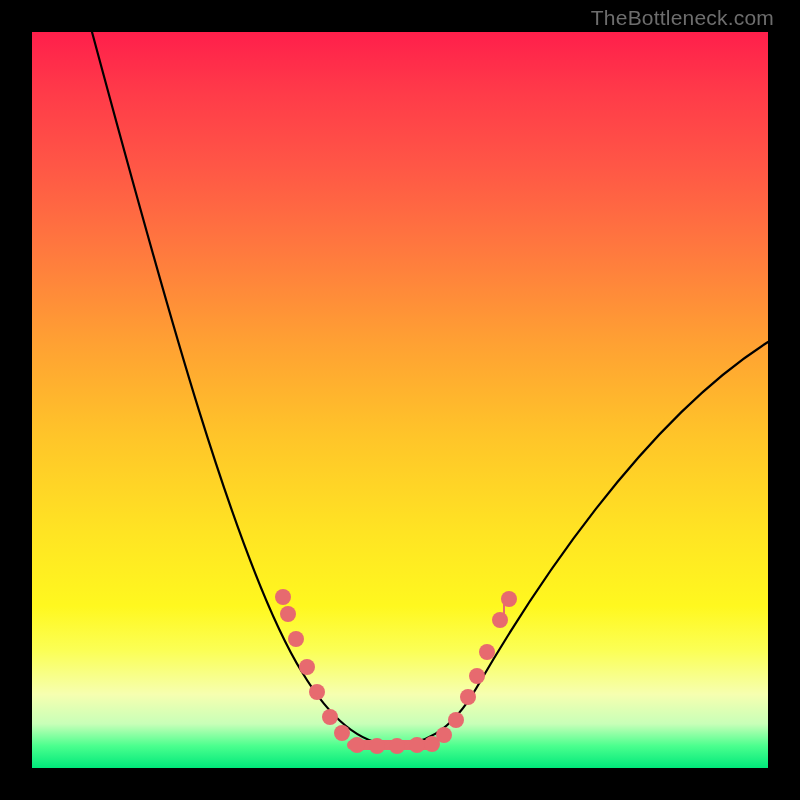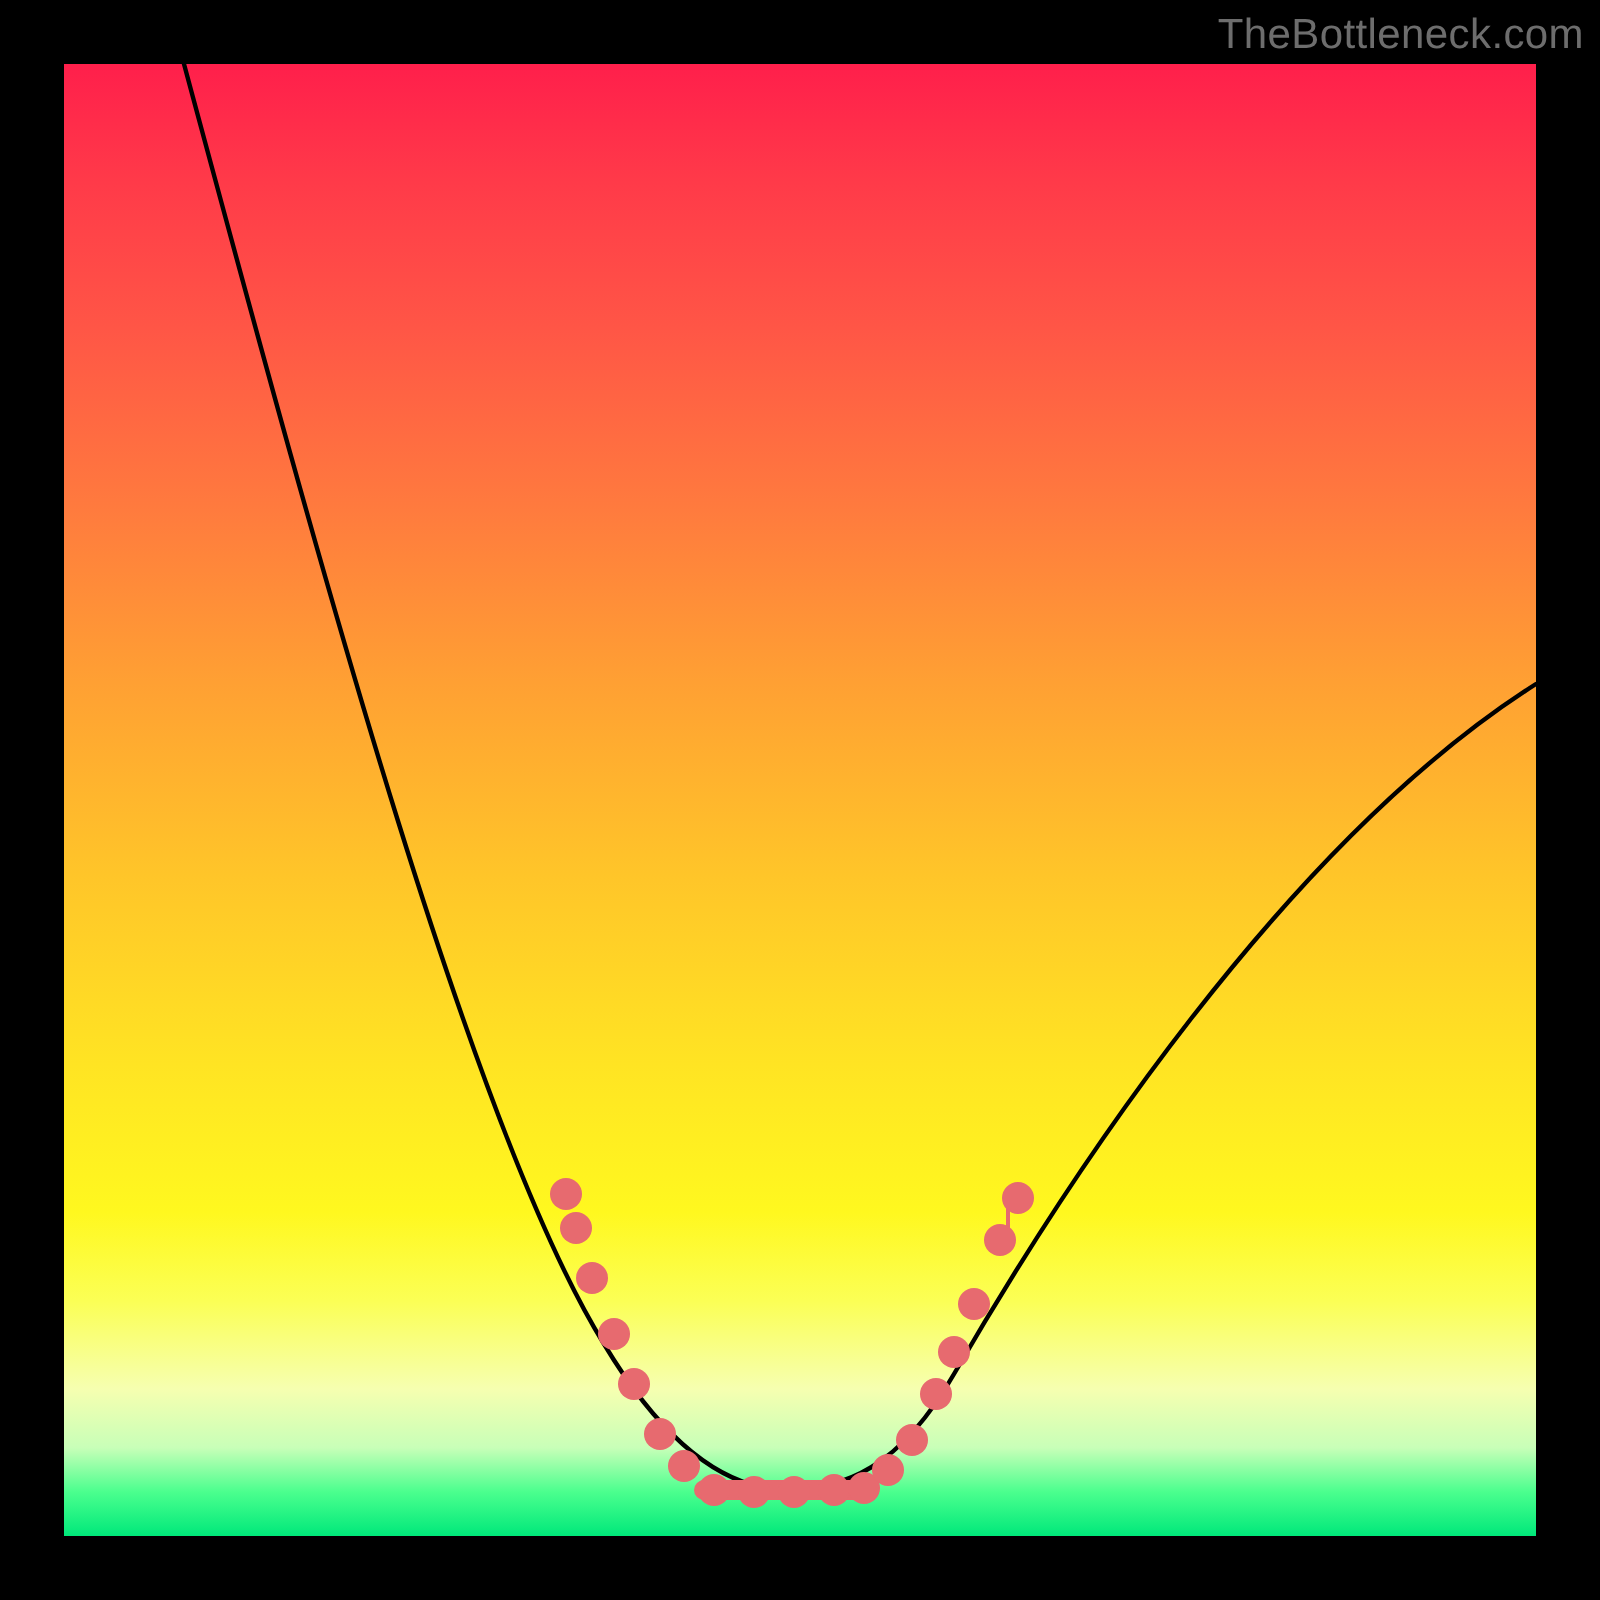--- a/index.html
+++ b/index.html
@@ -35,21 +35,21 @@
       #fbff55 84%,
       #f6ffb0 90%,
       #c8ffb8 94%,
       #4bff8e 97%,
       #00e87a 100%
     );
   }
   .watermark {
     position: absolute;
     top: 6px;
-    right: 8px;
+    right: 26px;
     color: #6d6d6d;
     font-size: 21px;
     font-weight: 500;
     letter-spacing: 0.2px;
     user-select: none;
   }
   svg.curve {
     position: absolute;
     left: 0;
     top: 0;

